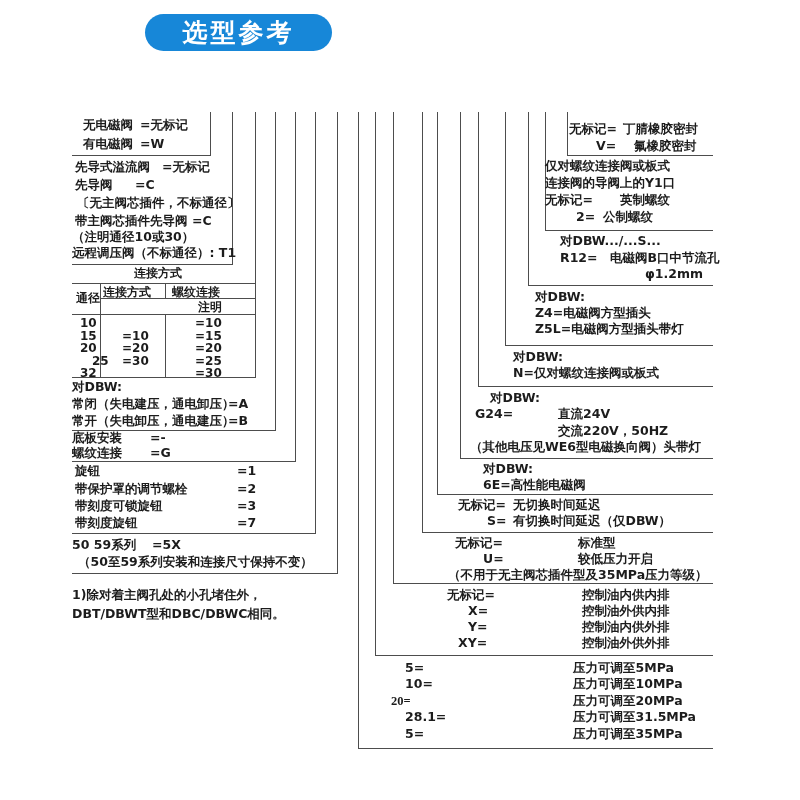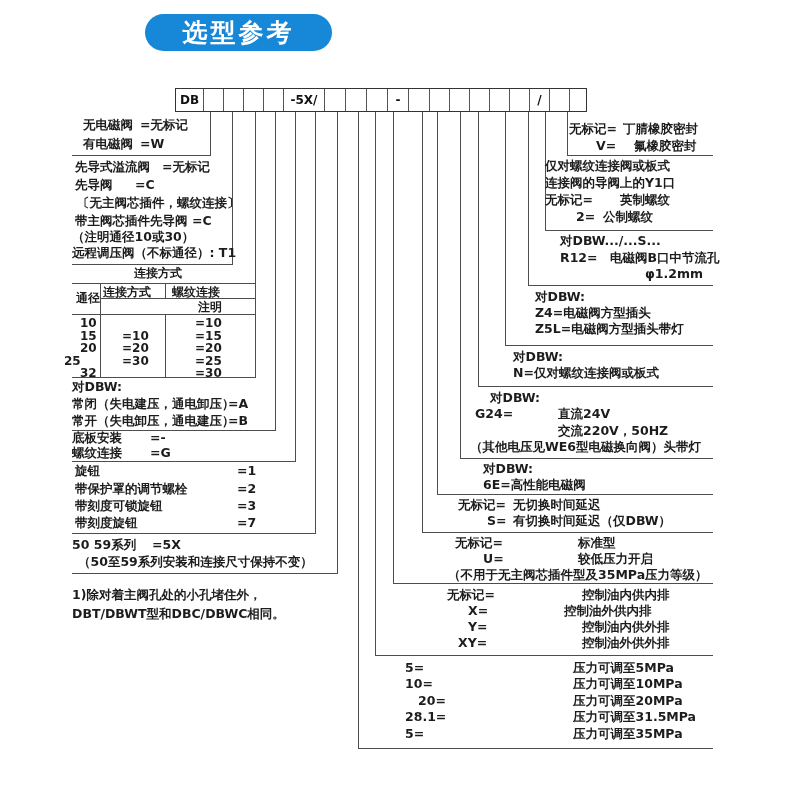--- a/index.html
+++ b/index.html
@@ -16,41 +16,20 @@
   .ccell:last-child{border-right:none;}
   .rule{position:absolute;background:#4d4d4d;}
   .lbl{position:absolute;font-size:12.5px;font-weight:600;white-space:nowrap;color:#1c1c1c;line-height:14px;}
   .tbl-lbl{font-size:12px;}
 </style>
 </head>
 <body>
 
 <div id="canvas">
   <div class="pill" id="titlePill" style="background: rgb(23, 135, 216);">选型参考</div>
-  <div id="codeRow">
-      <div class="ccell" style="width: 28px; position: relative;">DB</div>
-      <div class="ccell" style="width: 20px; position: relative;"></div>
-      <div class="ccell" style="width: 20px; position: relative;"></div>
-      <div class="ccell" style="width: 20px; position: relative;"></div>
-      <div class="ccell" style="width: 20px; position: relative;"></div>
-      <div class="ccell" style="width: 41px; position: relative;">-5X/</div>
-      <div class="ccell" style="width: 21px; position: relative;"></div>
-      <div class="ccell" style="width: 21px; position: relative;"></div>
-      <div class="ccell" style="width: 21px; position: relative;"></div>
-      <div class="ccell" style="width: 21px; position: relative;">-</div>
-      <div class="ccell" style="width: 21px; position: relative;"></div>
-      <div class="ccell" style="width: 20px; position: relative;"></div>
-      <div class="ccell" style="width: 20px; position: relative;"></div>
-      <div class="ccell" style="width: 20px; position: relative;"></div>
-      <div class="ccell" style="width: 20px; position: relative;"></div>
-      <div class="ccell" style="width: 20px; position: relative;"></div>
-      <div class="ccell" style="width: 20px; position: relative;">/</div>
-      <div class="ccell" style="width: 20px; position: relative;"></div>
-      <div class="ccell" style="width: 16px; position: relative;"></div>
-    </div>
   <div id="wires">
       <div class="rule" style="left: 210px; top: 112px; width: 1px; height: 43px;"></div>
       <div class="rule" style="left: 72px; top: 155px; width: 139px; height: 1px;"></div>
       <div class="rule" style="left: 232px; top: 112px; width: 1px; height: 152px;"></div>
       <div class="rule" style="left: 72px; top: 264px; width: 161px; height: 1px;"></div>
       <div class="rule" style="left: 255px; top: 112px; width: 1px; height: 265px;"></div>
       <div class="rule" style="left: 72px; top: 377px; width: 184px; height: 1px;"></div>
       <div class="rule" style="left: 275px; top: 112px; width: 1px; height: 318px;"></div>
       <div class="rule" style="left: 72px; top: 430px; width: 204px; height: 1px;"></div>
       <div class="rule" style="left: 295px; top: 112px; width: 1px; height: 349px;"></div>
@@ -84,21 +63,21 @@
     </div>
   <div id="labels">
       <div class="lbl" style="left: 83px; top: 118px;">无电磁阀</div>
       <div class="lbl" style="left: 140px; top: 118px;">=无标记</div>
       <div class="lbl" style="left: 83px; top: 137px;">有电磁阀</div>
       <div class="lbl" style="left: 140px; top: 137px;">=W</div>
       <div class="lbl" style="left: 75px; top: 160px;">先导式溢流阀</div>
       <div class="lbl" style="left: 162px; top: 160px;">=无标记</div>
       <div class="lbl" style="left: 75px; top: 178px;">先导阀</div>
       <div class="lbl" style="left: 135px; top: 178px;">=C</div>
-      <div class="lbl" style="left: 77px; top: 196px;">〔无主阀芯插件，螺纹连接〕</div>
+      <div class="lbl" style="left: 77px; top: 196px;">〔无主阀芯插件，不标通径〕</div>
       <div class="lbl" style="left: 75px; top: 214px;">带主阀芯插件先导阀</div>
       <div class="lbl" style="left: 192px; top: 214px;">=C</div>
       <div class="lbl" style="left: 72px; top: 230px;">（注明通径10或30）</div>
       <div class="lbl" style="left: 72px; top: 246px;">远程调压阀（不标通径）: T1</div>
       <div class="lbl" style="left: 72px; top: 380px;">对DBW:</div>
       <div class="lbl" style="left: 72px; top: 397px;">常闭（失电建压，通电卸压）</div>
       <div class="lbl" style="left: 228px; top: 397px;">=A</div>
       <div class="lbl" style="left: 72px; top: 414px;">常开（失电卸压，通电建压）</div>
       <div class="lbl" style="left: 228px; top: 414px;">=B</div>
       <div class="lbl" style="left: 72px; top: 431px;">底板安装</div>
@@ -113,30 +92,30 @@
       <div class="lbl" style="left: 237px; top: 499px;">=3</div>
       <div class="lbl" style="left: 75px; top: 516px;">带刻度旋钮</div>
       <div class="lbl" style="left: 237px; top: 516px;">=7</div>
       <div class="lbl" style="left: 72px; top: 538px;">50  59系列</div>
       <div class="lbl" style="left: 152px; top: 538px;">=5X</div>
       <div class="lbl" style="left: 78px; top: 555px;">（50至59系列安装和连接尺寸保持不变）</div>
       <div class="lbl" style="left: 405px; top: 661px;">5=</div>
       <div class="lbl" style="left: 573px; top: 661px;">压力可调至5MPa</div>
       <div class="lbl" style="left: 405px; top: 677px;">10=</div>
       <div class="lbl" style="left: 573px; top: 677px;">压力可调至10MPa</div>
-      <div class="lbl" style="left: 418px; top: 694px;">20=</div>
+      <div class="lbl" style="left: 391px; top: 694px; font-family: Liberation Serif, serif;">20=</div>
       <div class="lbl" style="left: 573px; top: 694px;">压力可调至20MPa</div>
       <div class="lbl" style="left: 405px; top: 710px;">28.1=</div>
       <div class="lbl" style="left: 573px; top: 710px;">压力可调至31.5MPa</div>
       <div class="lbl" style="left: 405px; top: 727px;">5=</div>
       <div class="lbl" style="left: 573px; top: 727px;">压力可调至35MPa</div>
       <div class="lbl" style="left: 447px; top: 588px;">无标记=</div>
       <div class="lbl" style="left: 582px; top: 588px;">控制油内供内排</div>
       <div class="lbl" style="left: 468px; top: 604px;">X=</div>
-      <div class="lbl" style="left: 564px; top: 604px;">控制油外供内排</div>
+      <div class="lbl" style="left: 582px; top: 604px;">控制油外供内排</div>
       <div class="lbl" style="left: 468px; top: 620px;">Y=</div>
       <div class="lbl" style="left: 582px; top: 620px;">控制油内供外排</div>
       <div class="lbl" style="left: 458px; top: 636px;">XY=</div>
       <div class="lbl" style="left: 582px; top: 636px;">控制油外供外排</div>
       <div class="lbl" style="left: 455px; top: 536px;">无标记=</div>
       <div class="lbl" style="left: 578px; top: 536px; text-align: center;">标准型</div>
       <div class="lbl" style="left: 483px; top: 552px;">U=</div>
       <div class="lbl" style="left: 578px; top: 552px;">较低压力开启</div>
       <div class="lbl" style="left: 448px; top: 568px;">（不用于无主阀芯插件型及35MPa压力等级）</div>
       <div class="lbl" style="left: 458px; top: 498px;">无标记=</div>
@@ -183,21 +162,21 @@
       <div class="lbl tbl-lbl" style="left: 172px; top: 285px;">螺纹连接</div>
       <div class="lbl tbl-lbl" style="left: 198px; top: 300px;">注明</div>
       <div class="lbl tbl-lbl" style="left: 80px; top: 316px;">10</div>
       <div class="lbl tbl-lbl" style="left: 195px; top: 316px;">=10</div>
       <div class="lbl tbl-lbl" style="left: 80px; top: 328.6px;">15</div>
       <div class="lbl tbl-lbl" style="left: 122px; top: 328.6px;">=10</div>
       <div class="lbl tbl-lbl" style="left: 195px; top: 328.6px;">=15</div>
       <div class="lbl tbl-lbl" style="left: 80px; top: 341.2px;">20</div>
       <div class="lbl tbl-lbl" style="left: 122px; top: 341.2px;">=20</div>
       <div class="lbl tbl-lbl" style="left: 195px; top: 341.2px;">=20</div>
-      <div class="lbl tbl-lbl" style="left: 64px; top: 353.8px;">25</div>
+      <div class="lbl tbl-lbl" style="left: 92px; top: 353.8px;">25</div>
       <div class="lbl tbl-lbl" style="left: 122px; top: 353.8px;">=30</div>
       <div class="lbl tbl-lbl" style="left: 195px; top: 353.8px; text-align: center;">=25</div>
       <div class="lbl tbl-lbl" style="left: 80px; top: 366.4px; text-align: right;">32</div>
       <div class="lbl tbl-lbl" style="left: 195px; top: 366.4px;">=30</div>
     </div>
   <div id="footnote">
       <div class="lbl" style="left: 72px; top: 588px;">1)除对着主阀孔处的小孔堵住外，</div>
       <div class="lbl" style="left: 72px; top: 607px;">DBT/DBWT型和DBC/DBWC相同。</div>
     </div>
 </div>

